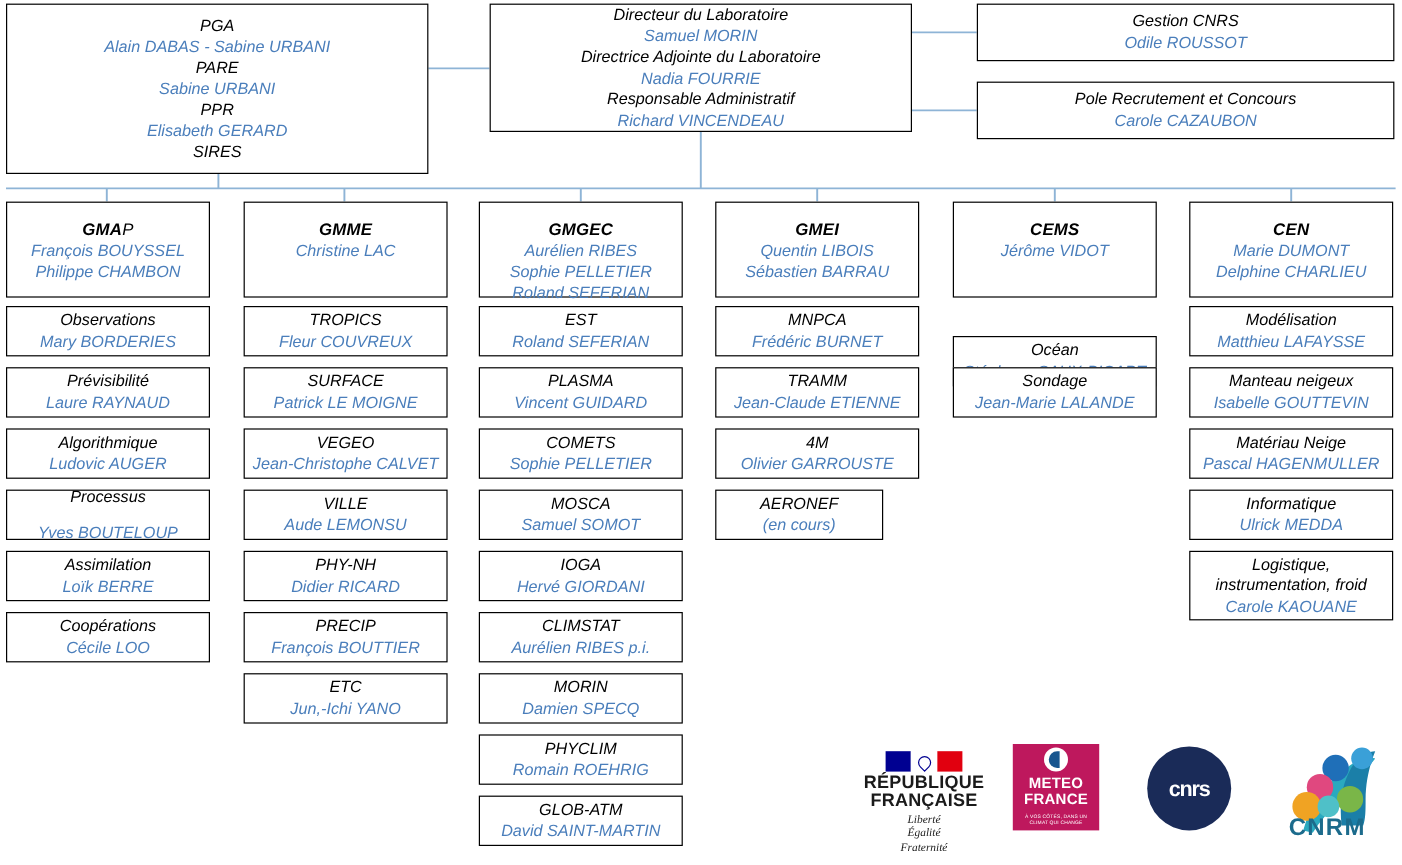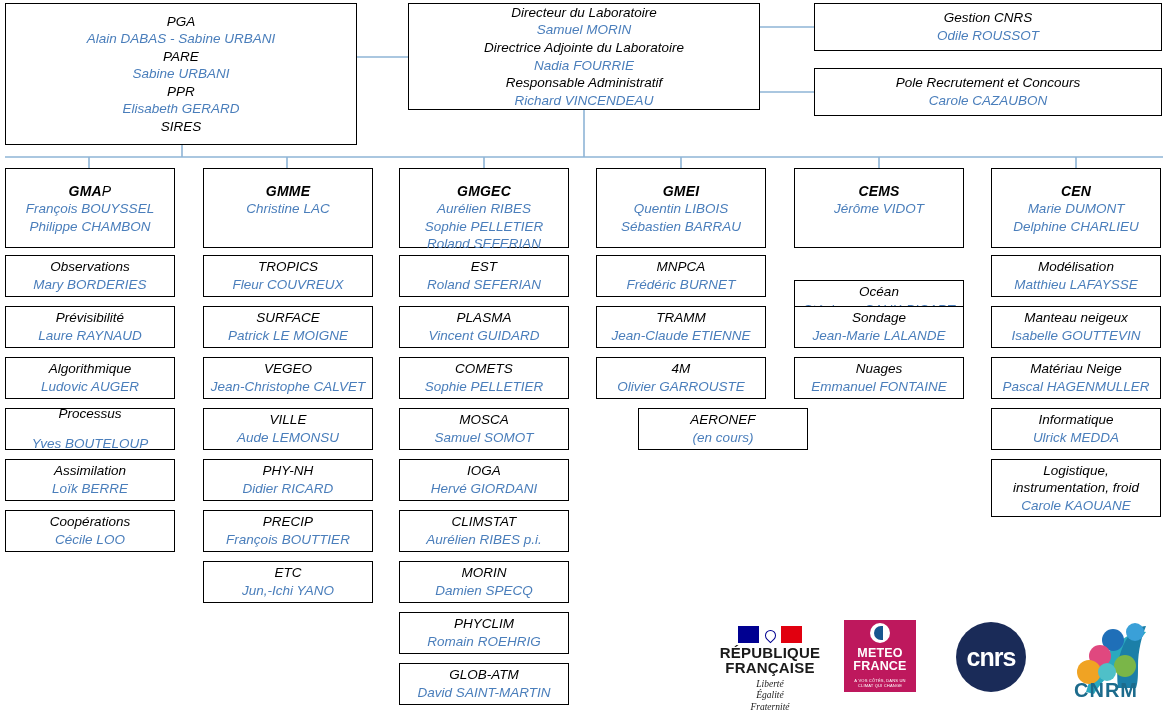--- a/index.html
+++ b/index.html
@@ -66,21 +66,21 @@
       display:flex;flex-direction:column;align-items:center;justify-content:center;}
   .mf .mark{width:20px;height:20px;border-radius:50%;background:#ffffff;position:relative;margin-bottom:4px;}
   .mf .mark:after{content:"";position:absolute;left:4px;top:3px;width:9px;height:14px;
       border-radius:9px 0 0 9px;background:#17568f;}
   .mf .mf-t{color:#ffffff;font-weight:bold;font-size:12.5px;line-height:1.02;text-align:center;letter-spacing:.2px;}
   .mf .mf-s{color:#ffffff;font-size:4.1px;line-height:1.35;text-align:center;margin-top:5px;letter-spacing:.15px;}
 
   
   .cnrs{left:256px;top:10px;width:70px;height:70px;border-radius:50%;background:#1a2b58;
         display:flex;align-items:center;justify-content:center;}
-  .cnrs span{color:#ffffff;font-size:25px;font-weight:bold;letter-spacing:-1px;line-height:1;}
+  .cnrs span{color:#ffffff;font-size:18px;font-weight:bold;letter-spacing:-1px;line-height:1;}
 
   
   .cnrm{left:356px;top:6px;width:96px;height:84px;}
   .cnrm .cn-t{position:absolute;left:18px;top:62px;color:#1c6b8c;font-size:20px;font-weight:bold;letter-spacing:1px;line-height:1;}
 </style>
 </head>
 <body>
 
 <div class="canvas">
 
@@ -253,40 +253,36 @@
     <div class="person">Frédéric BURNET</div>
   </div>
   <div class="box" style="left:596px;top:306px;width:170px;height:42px;">
     <div class="role">TRAMM</div>
     <div class="person">Jean-Claude ETIENNE</div>
   </div>
   <div class="box" style="left:596px;top:357px;width:170px;height:42px;">
     <div class="role">4M</div>
     <div class="person">Olivier GARROUSTE</div>
   </div>
-  <div class="box" style="left:596px;top:408px;width:170px;height:42px;margin-left:42px;">
+  <div class="box" style="left:596px;top:408px;width:140px;height:42px;">
     <div class="role">AERONEF</div>
     <div class="person">(en cours)</div>
   </div>
 
   <div class="box colhead" style="left:794px;top:168px;width:170px;height:80px;">
     <div class="hdr"><span>CEMS</span><span class="light"></span></div>
     <div class="person">Jérôme VIDOT</div>
   </div>
   <div class="box" style="left:794px;top:255px;width:170px;height:42px;margin-top:25px;">
     <div class="role">Océan</div>
     <div class="person">Stéphane SAUX-PICART</div>
   </div>
   <div class="box" style="left:794px;top:306px;width:170px;height:42px;">
     <div class="role">Sondage</div>
     <div class="person">Jean-Marie LALANDE</div>
-  </div>
-  <div class="box" style="left:794px;top:357px;width:170px;height:42px;">
-    <div class="role">Nuages</div>
-    <div class="person">Emmanuel FONTAINE</div>
   </div>
 
   <div class="box colhead" style="left:991px;top:168px;width:170px;height:80px;">
     <div class="hdr"><span>CEN</span><span class="light"></span></div>
     <div class="person">Marie DUMONT</div>
     <div class="person">Delphine CHARLIEU</div>
   </div>
   <div class="box" style="left:991px;top:255px;width:170px;height:42px;">
     <div class="role">Modélisation</div>
     <div class="person">Matthieu LAFAYSSE</div>

